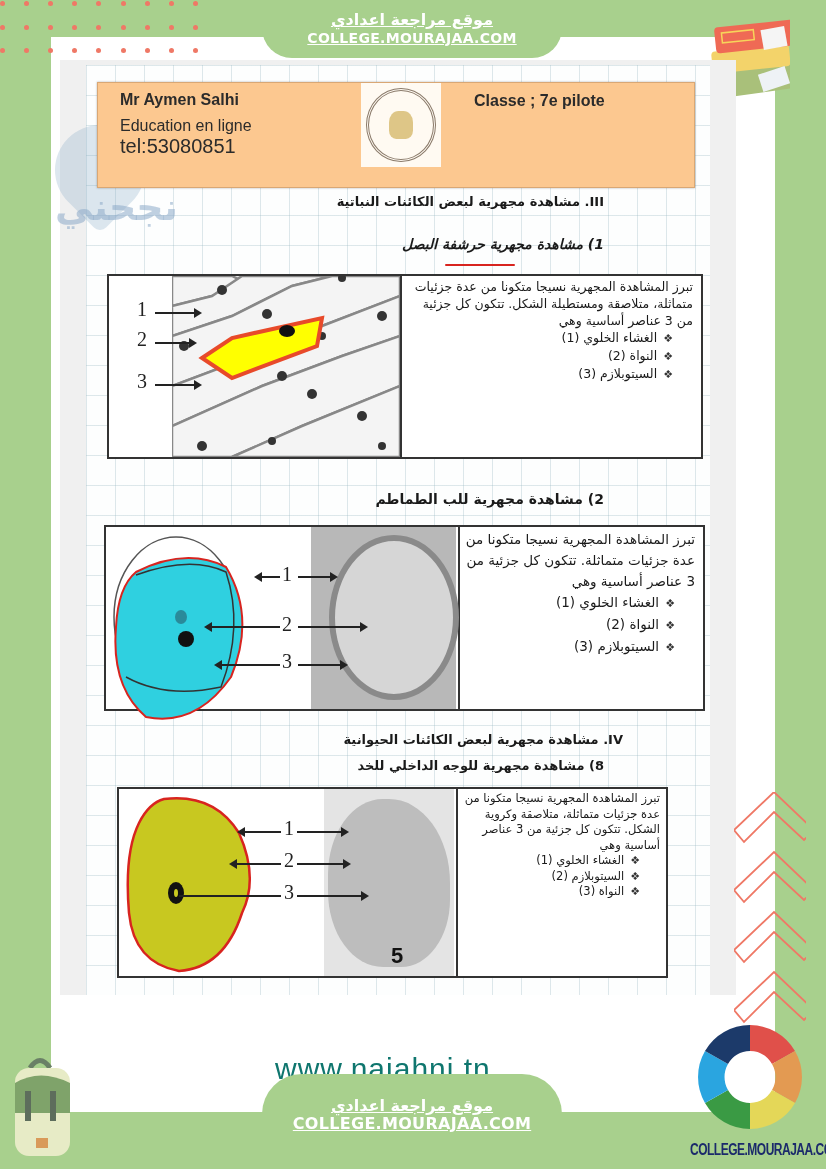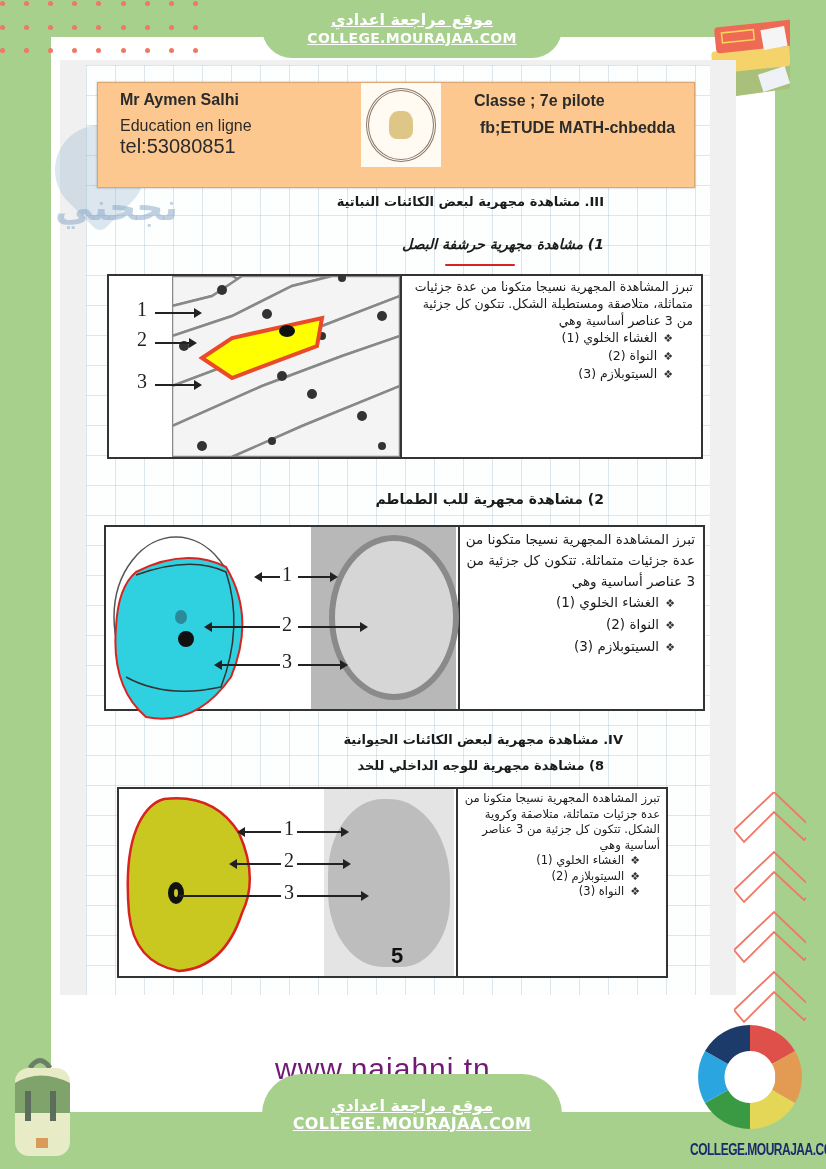--- a/index.html
+++ b/index.html
@@ -15,21 +15,21 @@
 
   .dot { position: absolute; width: 5px; height: 5px; border-radius: 50%; background: #ef7866; }
 
   .banner { position: absolute; background: #a8d08d; text-align: center; color: #fff; }
   .banner-top { left: 262px; top: 0; width: 300px; height: 58px; border-radius: 0 0 30px 30px; padding-top: 10px; }
   .banner-bottom { left: 262px; top: 1074px; width: 300px; height: 95px; border-radius: 40px 40px 0 0; padding-top: 22px; }
   .banner .ar { font-size: 16px; font-weight: bold; text-decoration: underline; line-height: 19px; direction: rtl; font-family: "DejaVu Sans", sans-serif; }
   .banner .url { font-size: 14px; font-weight: bold; text-decoration: underline; line-height: 18px; letter-spacing: 0.3px; font-family: "DejaVu Sans", sans-serif; }
   .banner-bottom .url { font-size: 16px; }
 
-  .watermark { position: absolute; left: 275px; top: 1052px; font-size: 30px; color: #701a75; font-family: "Liberation Sans", sans-serif; letter-spacing: 1px; }
+  .watermark { position: absolute; left: 275px; top: 1052px; font-size: 30px; color: #0f766e; font-family: "Liberation Sans", sans-serif; letter-spacing: 1px; }
 
   
   .sheet { position: absolute; left: 60px; top: 60px; width: 676px; height: 935px; background: #f0f0f0; }
   .paper { position: absolute; left: 86px; top: 65px; width: 624px; height: 930px; background: #fdfefe;
     background-image:
       linear-gradient(to right, rgba(160,190,200,0.35) 1px, transparent 1px),
       linear-gradient(to bottom, rgba(160,190,200,0.35) 1px, transparent 1px);
     background-size: 29px 30px; }
 
   .header-box { position: absolute; left: 97px; top: 82px; width: 598px; height: 106px; background: #fcc890;
@@ -143,21 +143,20 @@
     <div class="edu">Education en ligne</div>
     <div class="tel">tel:53080851</div>
   </div>
   <div class="hb-logo">
     <div class="ring">
         <div class="inner"></div>
       </div>
   </div>
   <div class="hb-right">
     <div>Classe ;  7e pilote</div>
-    <div class="fb">fb;ETUDE MATH-chbedda</div>
   </div>
 </div>
 
 <div class="h-ar h-main" style="right:222px; top:194px;">III.   مشاهدة مجهرية لبعض الكائنات النباتية</div>
 <div class="h-ar h-sub" style="right:222px; top:236px;font-style:italic;">1)  مشاهدة مجهرية حرشفة البصل</div>
 <div class="underline-red" style="left:445px; top:264px; width:70px;"></div>
 
 <div class="fbox" style="left:107px; top:274px; width:596px; height:185px;">
   <div class="divider" style="left:291px;"></div>
   <svg class="photo" style="left:63px; top:0;" width="228" height="181" viewBox="0 0 228 181">

